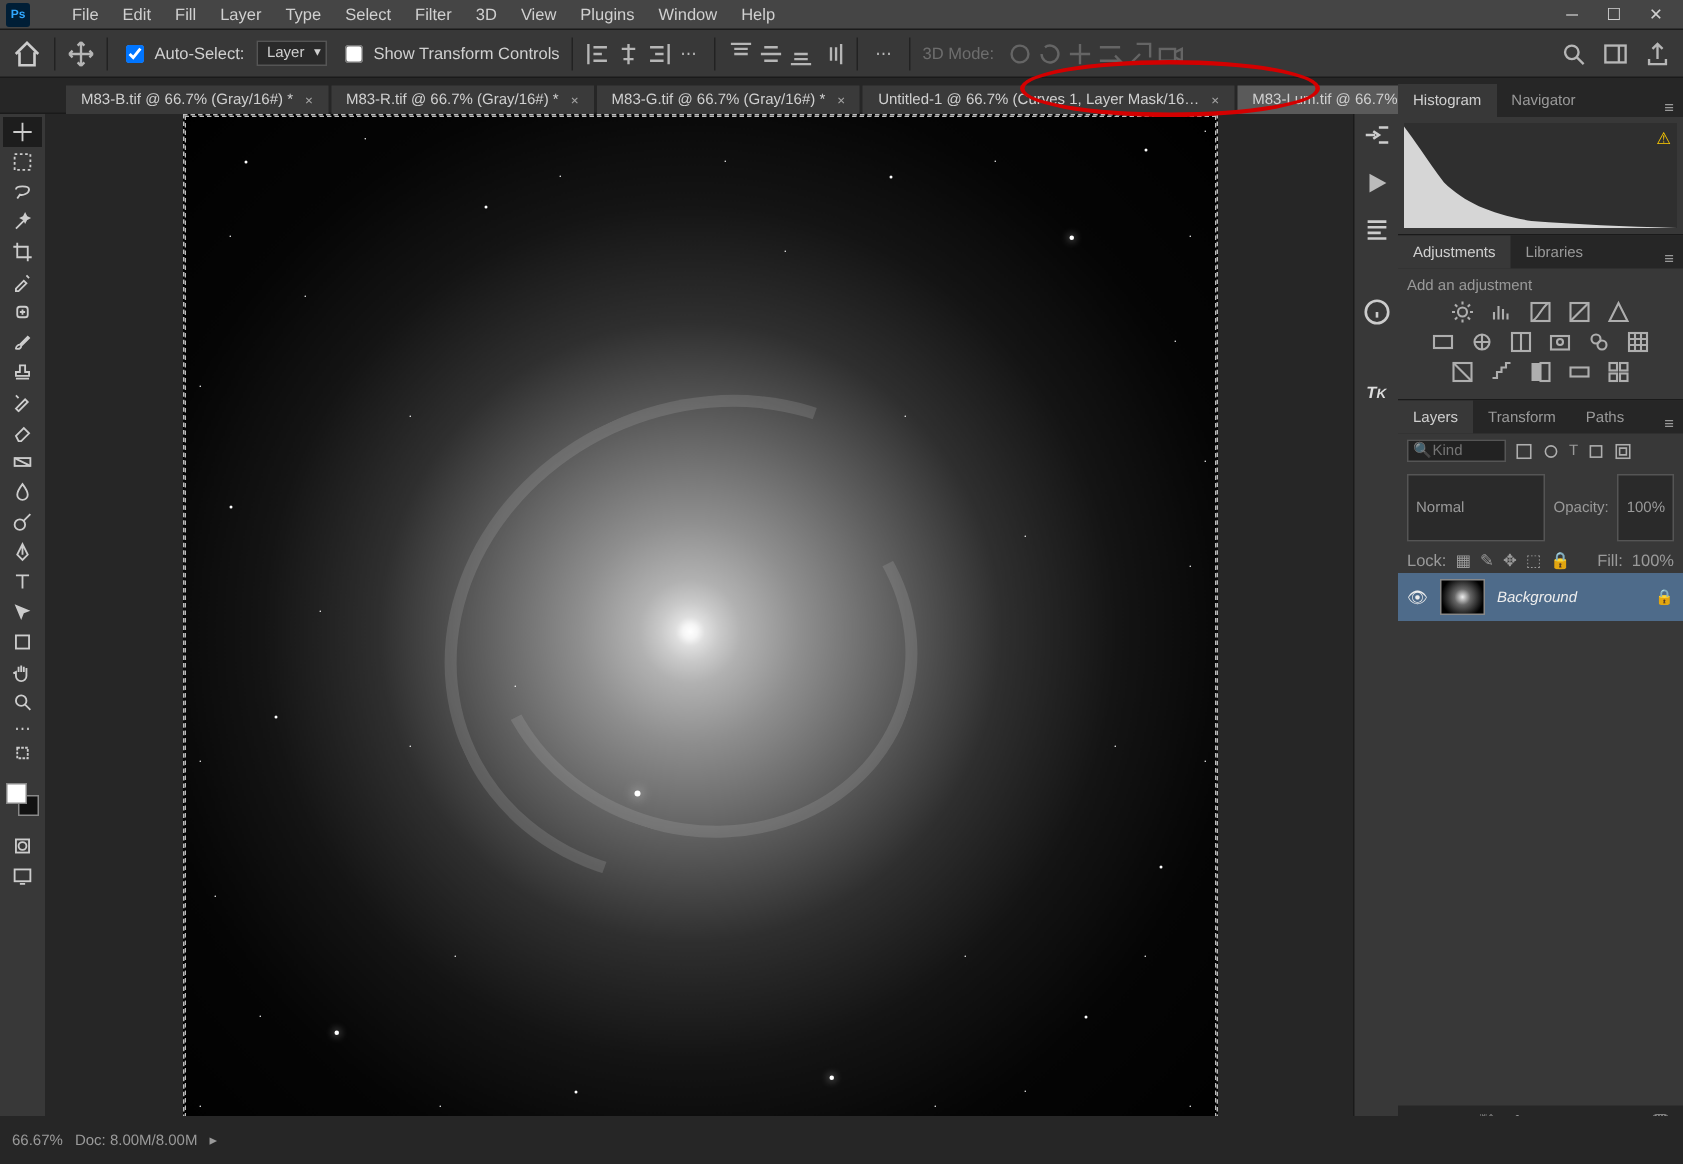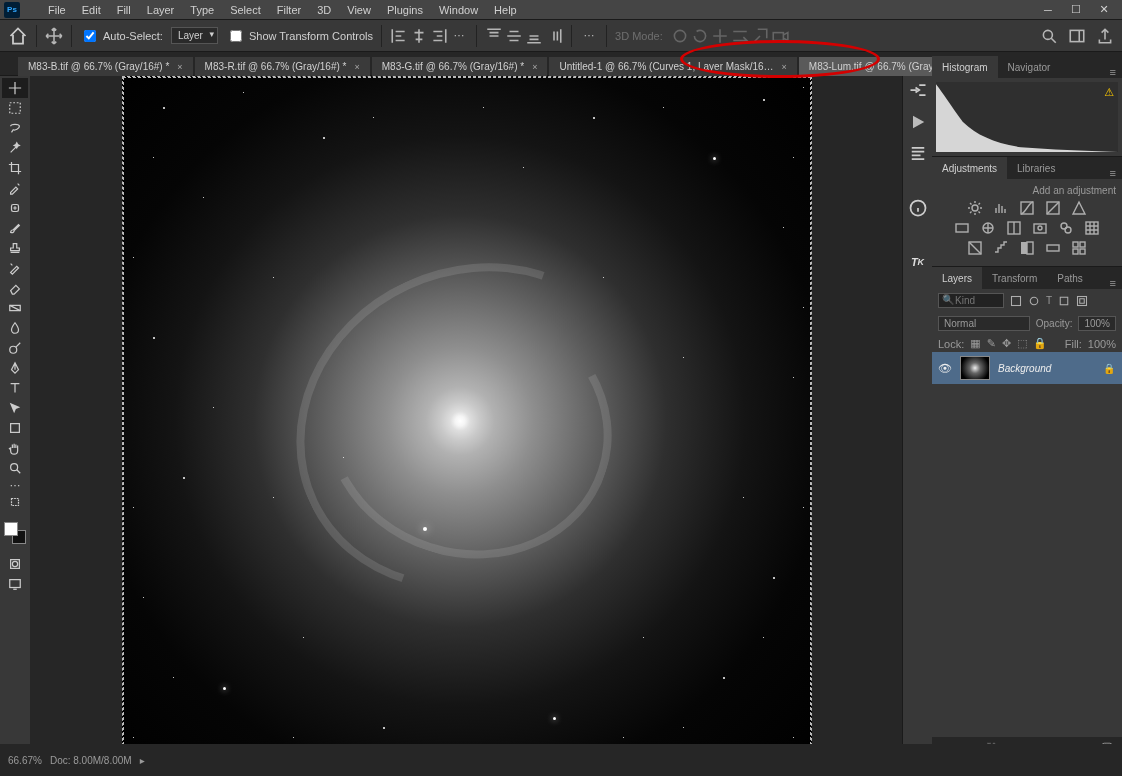--- a/index.html
+++ b/index.html
@@ -30,21 +30,21 @@
   .opt-sep{width:1px;height:22px;background:#222;}
   .chk{display:flex;align-items:center;gap:4px;}
   .chk input{width:12px;height:12px;}
   .dropdown{background:#2a2a2a;border:1px solid #555;padding:2px 14px 2px 6px;position:relative;color:var(--text);font-size:10px;}
   .dropdown::after{content:"▾";position:absolute;right:3px;top:1px;font-size:9px;}
   .opt-icon{width:18px;height:18px;display:flex;align-items:center;justify-content:center;opacity:.85;}
   .opt-icon.dim{opacity:.3;}
   .opt-group{display:flex;gap:2px;}
   .right-icons{margin-left:auto;display:flex;gap:10px;align-items:center;}
   
-  .doctabs{height:24px;background:var(--bg-darker);display:flex;align-items:flex-end;padding-left:18px;border-bottom:1px solid var(--border);}
+  .doctabs{height:24px;background:var(--bg-darker);display:flex;align-items:flex-end;padding-left:44px;border-bottom:1px solid var(--border);}
   .doctab{padding:4px 10px;background:var(--tab-inactive);color:var(--text);margin-right:2px;display:flex;align-items:center;gap:8px;font-size:10px;position:relative;top:1px;cursor:pointer;}
   .doctab.active{background:var(--tab-active);}
   .doctab .x{font-size:9px;opacity:.7;}
   
   .red-ellipse{position:absolute;border:3px solid #d40000;border-radius:50%;width:200px;height:38px;pointer-events:none;z-index:50;}
   
   .toolbox{position:absolute;left:0;top:76px;width:30px;bottom:16px;background:var(--panel-dark);display:flex;flex-direction:column;align-items:center;padding-top:2px;}
   .tool{width:26px;height:20px;display:flex;align-items:center;justify-content:center;margin:0;cursor:pointer;color:#ccc;}
   .tool.sel{background:#1d1d1d;}
   .tool svg{width:14px;height:14px;}
@@ -68,27 +68,27 @@
   .rightcol{position:absolute;right:0;top:56px;width:190px;bottom:16px;background:var(--panel-dark);display:flex;flex-direction:column;}
   .panel{border-bottom:1px solid var(--border);}
   .panel-tabs{display:flex;background:var(--bg-darker);height:22px;align-items:flex-end;}
   .ptab{padding:0 10px;font-size:10px;color:var(--text-dim);height:100%;display:flex;align-items:center;cursor:pointer;}
   .ptab.active{background:var(--panel-dark);color:var(--text);}
   .panel-menu{margin-left:auto;padding:0 6px;color:var(--text-dim);cursor:pointer;}
   .histogram{height:70px;background:#2f2f2f;margin:4px;position:relative;}
   .histogram svg{width:100%;height:100%;}
   .warn{position:absolute;right:4px;top:4px;color:#ffcc00;font-size:11px;}
   .adj-body{padding:6px;}
-  .adj-label{font-size:10px;color:var(--text-dim);margin-bottom:4px;text-align:right;}
+  .adj-label{font-size:10px;color:var(--text-dim);margin-bottom:4px;}
   .adj-row{display:flex;gap:10px;justify-content:center;margin:4px 0;}
   .adj-icon{width:16px;height:16px;opacity:.8;}
   .layers-body{flex:1;display:flex;flex-direction:column;}
   .layers-controls{padding:4px 6px;display:flex;align-items:center;gap:6px;font-size:10px;color:var(--text-dim);}
   .layers-controls input{background:#222;border:1px solid #555;color:var(--text-dim);font-size:10px;width:56px;padding:1px 3px;}
-  .layers-controls .pill{background:#2a2a2a;border:1px solid #555;padding:1px 5px;}
+  .layers-controls .pill{background:#2a2a2a;border:1px solid #555;padding:16px 5px;}
   .lockrow{padding:2px 6px;display:flex;align-items:center;gap:6px;font-size:11px;color:var(--text-dim);}
   .layer-entry{display:flex;align-items:center;padding:4px 6px;gap:8px;background:#4e6b8a;}
   .eye{width:14px;color:#eee;}
   .thumb{width:30px;height:24px;background:#000 radial-gradient(circle at 50% 50%,#eee 0%,#666 30%,#000 80%);border:1px solid #888;}
   .layer-name{font-style:italic;font-size:10px;color:#eee;flex:1;}
   .lock-icon{color:#ccc;font-size:10px;}
   .layers-footer{margin-top:auto;height:22px;background:var(--bg-darker);display:flex;align-items:center;justify-content:flex-end;gap:10px;padding:0 8px;color:var(--text-dim);}
   
   .statusbar{position:absolute;left:0;right:0;bottom:0;height:32px;background:var(--bg-darker);display:flex;align-items:center;font-size:10px;color:var(--text-dim);padding:0 8px;gap:8px;}
   svg{stroke:#ccc;fill:none;stroke-width:1.4;}

